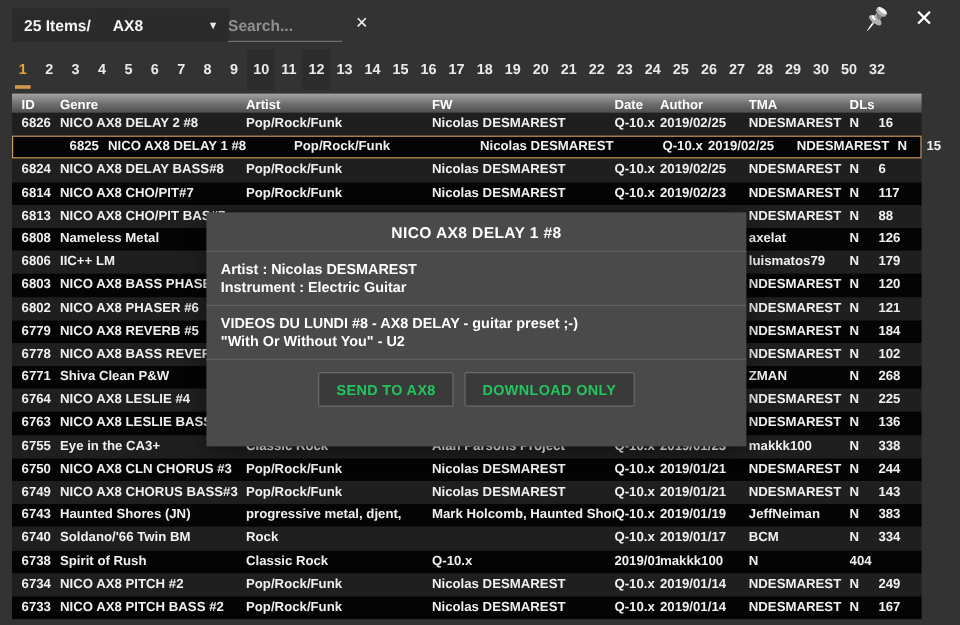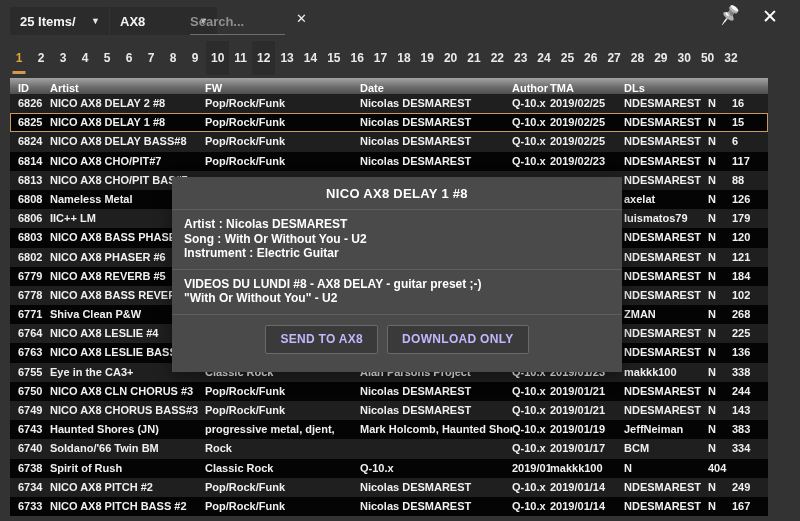--- a/index.html
+++ b/index.html
@@ -3,21 +3,21 @@
 <meta charset="utf-8">
 <style>
   html,body{margin:0;padding:0;background:#333333;width:800px;height:521px;overflow:hidden;
     font-family:"Liberation Sans","DejaVu Sans",sans-serif;-webkit-font-smoothing:antialiased;}
   #app{position:relative;width:800px;height:521px;background:#333333;color:#f2f2f2;font-weight:700;}
 
   
   .select{position:absolute;top:7px;height:28px;background:#2b2b2b;display:flex;align-items:center;
     justify-content:space-between;padding:0 9px 0 10px;font-size:13px;color:#f5f5f5;cursor:pointer;}
   #items-select{left:10px;width:80px;}
-  #device-select{left:110px;width:88px;}
+  #device-select{left:84px;width:88px;}
   .caret{font-size:9px;color:#e8e8e8;margin-left:8px;}
   #search-wrap{position:absolute;left:190px;top:8px;width:95px;height:26px;border-bottom:1px solid #6e6e6e;}
   #search-input{width:100%;height:100%;background:transparent;border:none;outline:none;color:#ffffff;
     font-family:inherit;font-weight:700;font-size:13px;padding:0;}
   #search-input::placeholder{color:#8f8f8f;}
   #search-clear{position:absolute;left:296px;top:11px;font-size:13px;color:#eee;cursor:pointer;}
   #pin-btn{position:absolute;left:720px;top:5px;font-size:17px;cursor:pointer;
     filter:grayscale(1) brightness(1.7);transform:rotate(-8deg);}
   #close-btn{position:absolute;left:762px;top:7px;font-size:19px;color:#fff;cursor:pointer;line-height:1;}
 
@@ -31,33 +31,33 @@
     width:13px;height:3px;background:#d29a4a;}
 
   
   #table{position:absolute;left:10px;top:78px;width:758px;}
   .grid{display:grid;grid-template-columns:40px 155px 155px 152px 38px 74px 84px 24px 36px;}
   #table-header{height:16px;line-height:20px;background:linear-gradient(180deg,#a3a3a3 0%,#6e6e6e 55%,#4e4e4e 100%);
     color:#ffffff;font-size:11px;}
   .trow{height:19.2px;line-height:19.2px;font-size:11px;color:#f0f0f0;cursor:pointer;}
   .trow.gray{background:#1f1f1f;}
   .trow.black{background:#040404;}
-  .trow.selected{outline:1px solid #c99a5b;outline-offset:-1px;}
+  .trow.selected{outline:1px solid #c99a5b;outline-offset:-1px;padding-left:40px;}
   .cell{white-space:nowrap;overflow:hidden;}
   .col-id{padding-left:8px;}
 
   
   #modal{position:absolute;left:172px;top:177px;width:450px;height:195px;background:#4a4a4a;
     box-shadow:0 4px 16px rgba(0,0,0,.45);z-index:5;}
   #modal-title{margin-top:9px;text-align:center;font-size:13px;color:#ffffff;letter-spacing:.3px;}
   .mdivider{border:none;border-top:1px solid #5e5e5e;margin:8px 0 0 0;}
   .mblock{margin:7px 0 0 12px;}
   .mline{font-size:12px;line-height:14.5px;color:#ffffff;}
   #modal-buttons{display:flex;justify-content:center;gap:9px;margin-top:10px;}
-  .mbtn{background:#3a3a3a;border:1px solid #6a6a6a;color:#c4b5fd;font-family:inherit;font-weight:700;
+  .mbtn{background:#3a3a3a;border:1px solid #6a6a6a;color:#22c55e;font-family:inherit;font-weight:700;
     font-size:12px;height:29px;padding:0 14px;border-radius:2px;cursor:pointer;letter-spacing:.3px;}
 </style>
 </head>
 <body>
 
 <div id="app">
 
   <div class="select" id="items-select">
     <span>25 Items/</span>
     <span class="caret">▼</span>
@@ -104,20 +104,21 @@
       <div class="page">28</div>
       <div class="page">29</div>
       <div class="page">30</div>
       <div class="page">50</div>
       <div class="page">32</div>
     </div>
 
   <div id="table">
     <div id="table-header" class="grid">
         <div class="cell col-id">ID</div>
+        <div class="cell col-genre">Genre</div>
         <div class="cell col-artist">Artist</div>
         <div class="cell col-fw">FW</div>
         <div class="cell col-date">Date</div>
         <div class="cell col-author">Author</div>
         <div class="cell col-tma">TMA</div>
         <div class="cell col-dls">DLs</div>
       </div>
     <div id="table-body">
         <div class="trow grid gray">
           <div class="cell col-id">6826</div>
@@ -361,21 +362,20 @@
           <div class="cell col-dls">167</div>
         </div>
       </div>
   </div>
 
   <div id="modal">
     <div id="modal-title">NICO AX8 DELAY 1 #8</div>
     <hr class="mdivider">
     <div class="mblock">
         <div class="mline">Artist : Nicolas DESMAREST</div>
-        <div class="mline">Song : With Or Without You - U2</div>
         <div class="mline">Instrument : Electric Guitar</div>
       </div>
     <hr class="mdivider">
     <div class="mblock">
         <div class="mline">VIDEOS DU LUNDI #8 - AX8 DELAY - guitar preset ;-)</div>
         <div class="mline">"With Or Without You" - U2</div>
       </div>
     <hr class="mdivider">
     <div id="modal-buttons">
       <button class="mbtn">SEND TO AX8</button>

